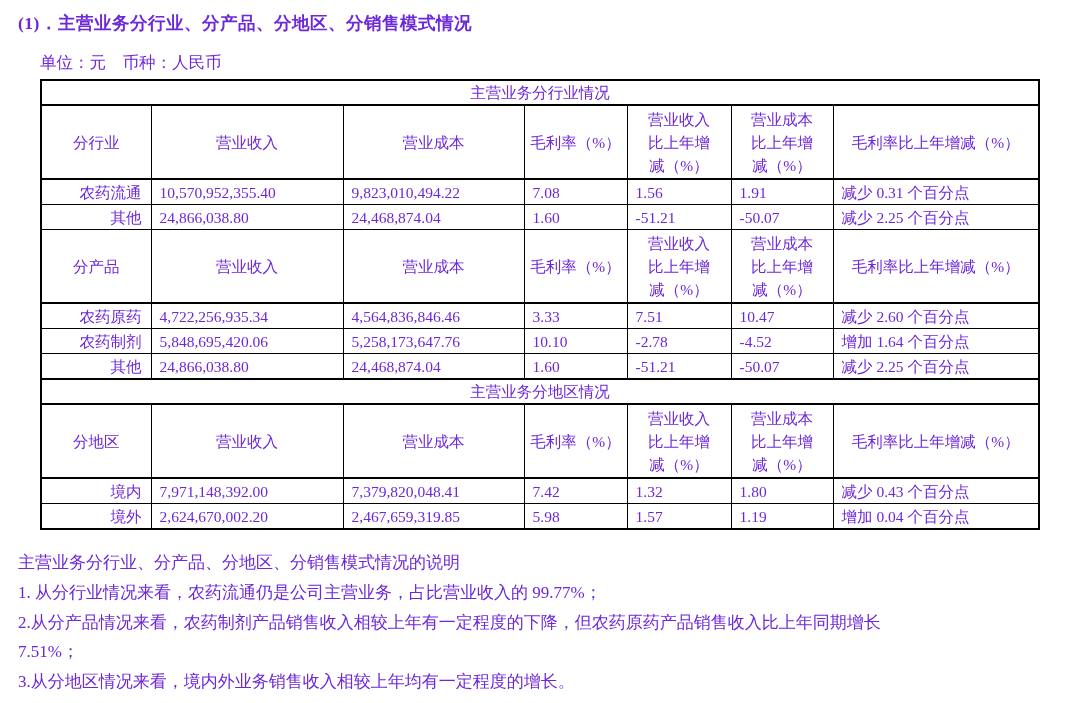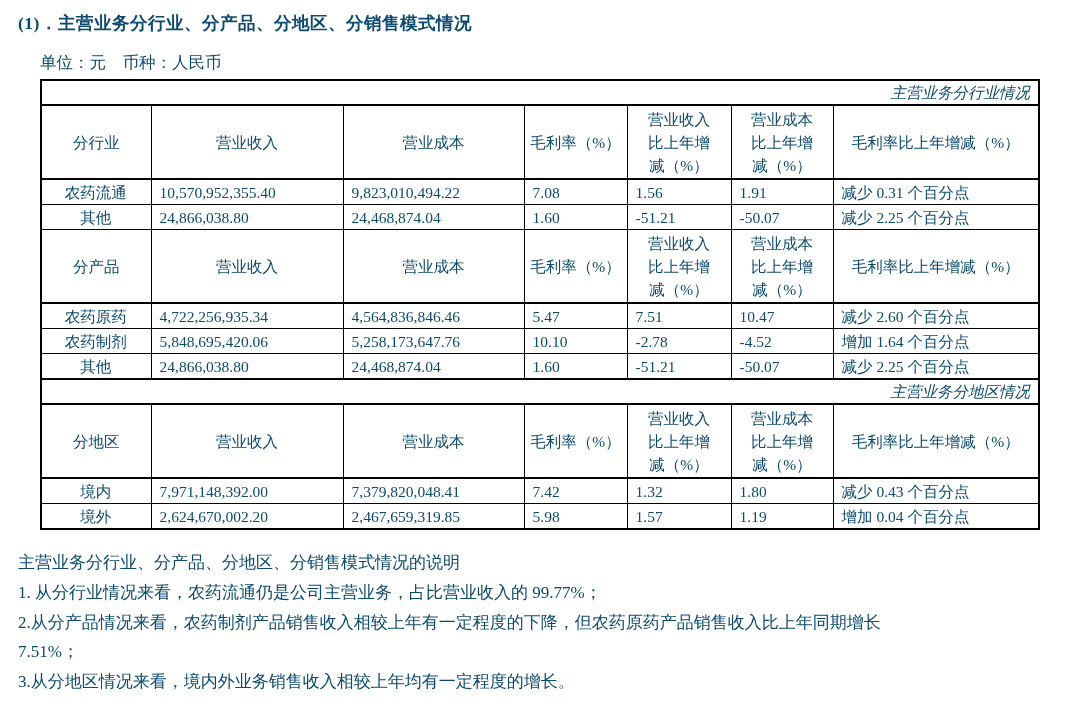--- a/index.html
+++ b/index.html
@@ -1,45 +1,45 @@
 <!DOCTYPE html>
 <html><head>
 <meta charset="utf-8">
 <style>
   html,body { margin:0; padding:0; background:#fff; }
   .page {
     position:relative; width:1068px; height:703px; background:#ffffff;
-    font-family:"Liberation Serif","DejaVu Serif",serif; color:#0c4a6e; overflow:hidden;
+    font-family:"Liberation Serif","DejaVu Serif",serif; color:#6d28d9; overflow:hidden;
   }
   .doc-title {
     position:absolute; left:18px; top:11px;
     font-size:17.5px; font-weight:bold; letter-spacing:0.5px; white-space:nowrap;
   }
   .unit-note {
     position:absolute; left:40px; top:52px; width:998px;
     font-size:16.5px; white-space:nowrap;
   }
   table.main {
     position:absolute; left:40px; top:79px; width:998px;
     border-collapse:collapse; table-layout:fixed; border:2px solid #000;
   }
   table.main td {
     border:1px solid #000; font-size:15.5px; line-height:23px;
     padding:0 8px; height:24px; overflow:hidden; vertical-align:middle;
   }
   tr.section-row td {
-    text-align:right; height:23px;
-    border-top:2px solid #000; border-bottom:2px solid #000;font-style:italic;
+    text-align:center; height:23px;
+    border-top:2px solid #000; border-bottom:2px solid #000;
   }
   tr.head-row td {
     text-align:center; white-space:pre-line; height:72px;
     border-bottom:2px solid #000; padding:0 4px;margin-left:14px;
   }
   tr.data-row td { padding-right:9px; }
-  tr.data-row td.c0 { text-align:center; padding-left:8px; }
+  tr.data-row td.c0 { text-align:right; padding-left:8px; }
   .notes {
     position:absolute; left:18px; top:548px; width:1042px;
     font-size:17px; line-height:29.8px;
   }
   .notes div { white-space:nowrap; }
 </style>
 </head>
 <body>
 
 <div class="page">
@@ -103,21 +103,21 @@
 减（%）</td>
           <td>营业成本
 比上年增
 减（%）</td>
           <td>毛利率比上年增减（%）</td>
         </tr>
         <tr class="data-row">
           <td class="c0">农药原药</td>
           <td class="c1">4,722,256,935.34</td>
           <td class="c2">4,564,836,846.46</td>
-          <td class="c3">5.47</td>
+          <td class="c3">3.33</td>
           <td class="c4">7.51</td>
           <td class="c5">10.47</td>
           <td class="c6">减少 2.60 个百分点</td>
         </tr>
         <tr class="data-row">
           <td class="c0">农药制剂</td>
           <td class="c1">5,848,695,420.06</td>
           <td class="c2">5,258,173,647.76</td>
           <td class="c3">10.10</td>
           <td class="c4">-2.78</td>

